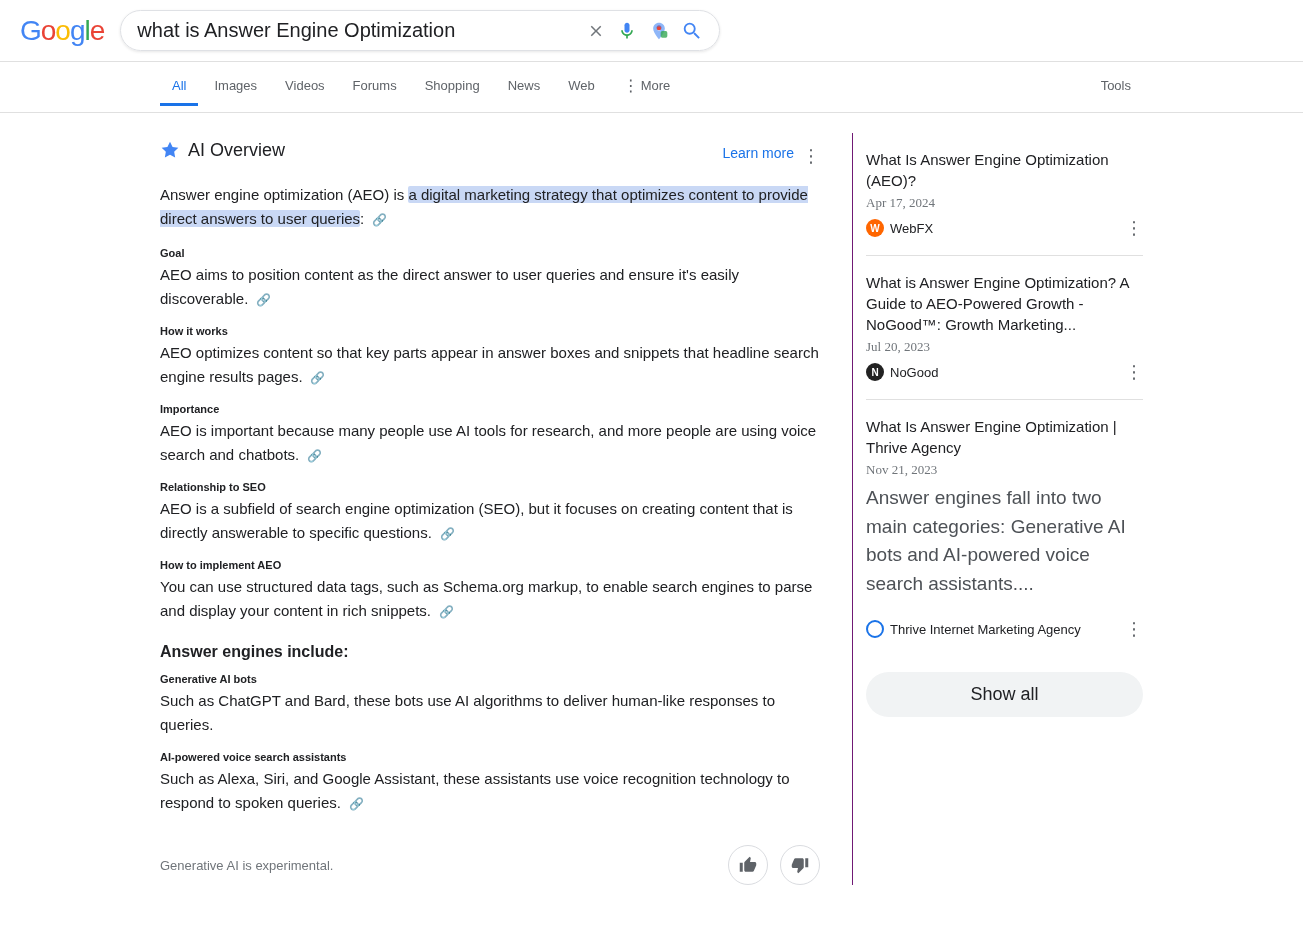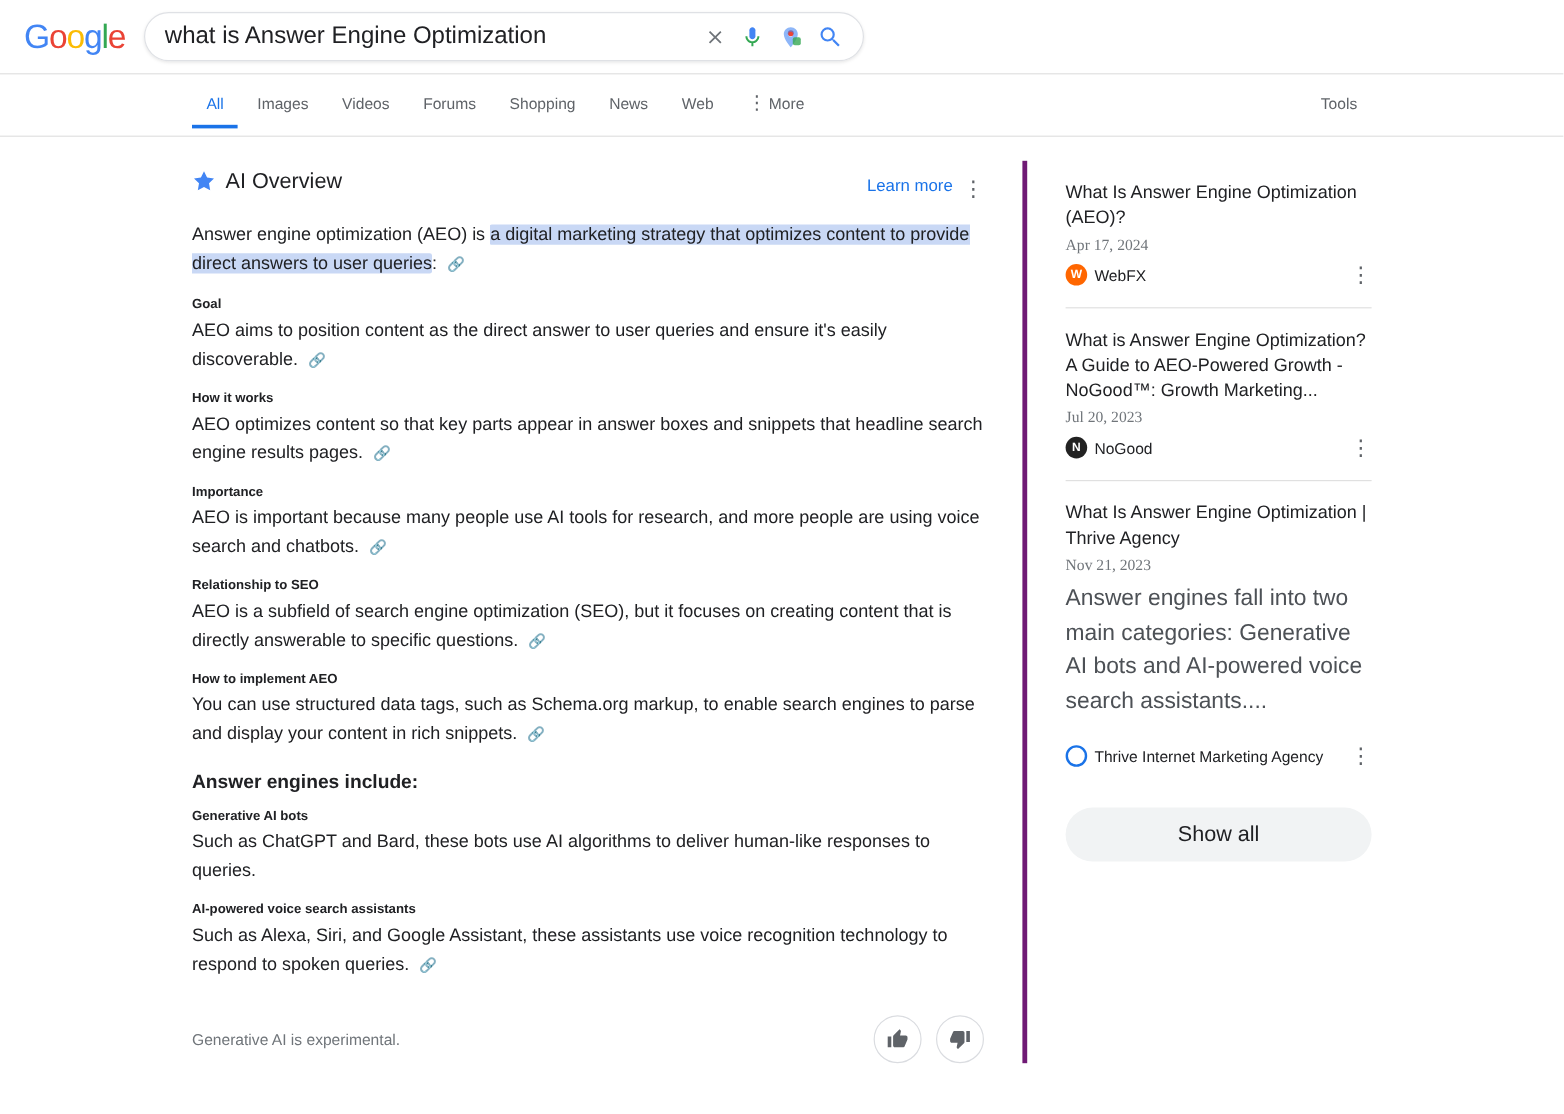--- a/index.html
+++ b/index.html
@@ -62,21 +62,21 @@
     .source-favicon { display: flex; align-items: center; gap: 6px; font-size: 13px; color: #202124; }
     .favicon-circle { width: 18px; height: 18px; border-radius: 50%; display: flex; align-items: center; justify-content: center; font-size: 10px; font-weight: 700; color: #fff; }
     .favicon-webfx { background: #ff6600; }
     .favicon-nogood { background: #222; }
     .favicon-thrive { width: 18px; height: 18px; border-radius: 50%; border: 2px solid #1a73e8; background: #fff; }
     .source-snippet { font-size: 19px; color: #4d5156; line-height: 1.5; margin: 4px 0 20px 0; }
 
     .show-all-btn { width: 100%; padding: 12px; background: #f1f3f4; border: none; border-radius: 24px; font-size: 18px; color: #202124; cursor: pointer; margin-top: 16px; }
 
     
-    .right-panel { border-left: 4px solid #701a75; padding-left: 32px; }
+    .right-panel { border-left: 1px solid #701a75; padding-left: 13px; }
   </style>
 </head>
 <body>
 
 <div class="header">
   <div class="google-logo">
     <span class="g-blue">G</span>
       <span class="g-red">o</span>
       <span class="g-yellow">o</span>
       <span class="g-blue">g</span>

